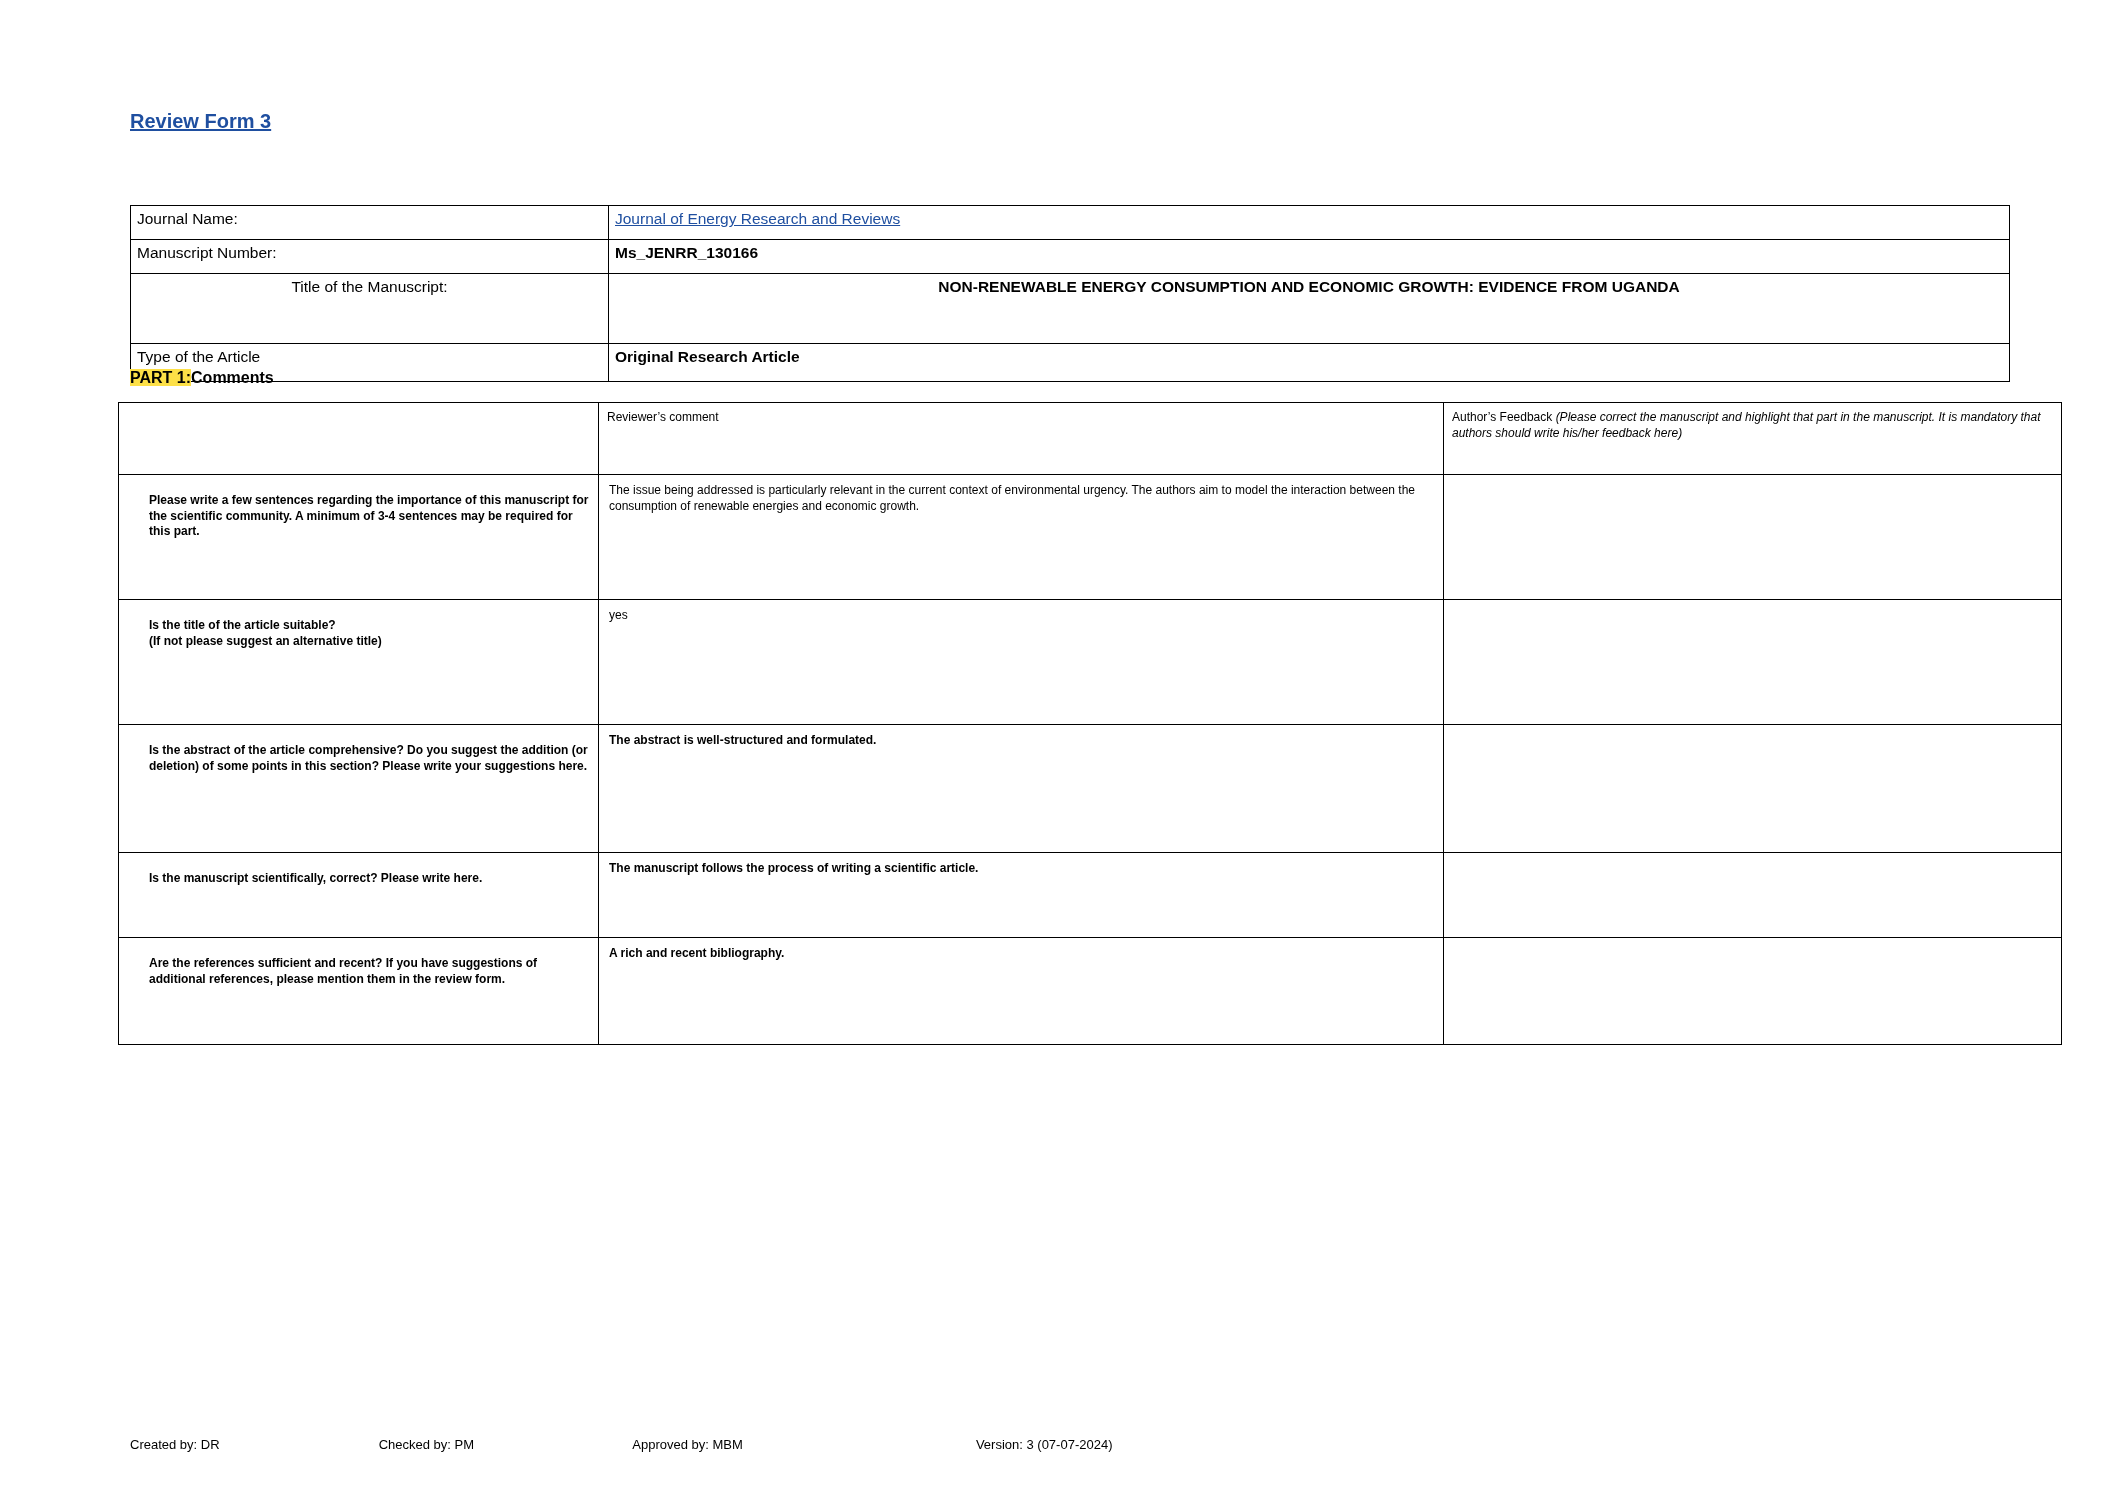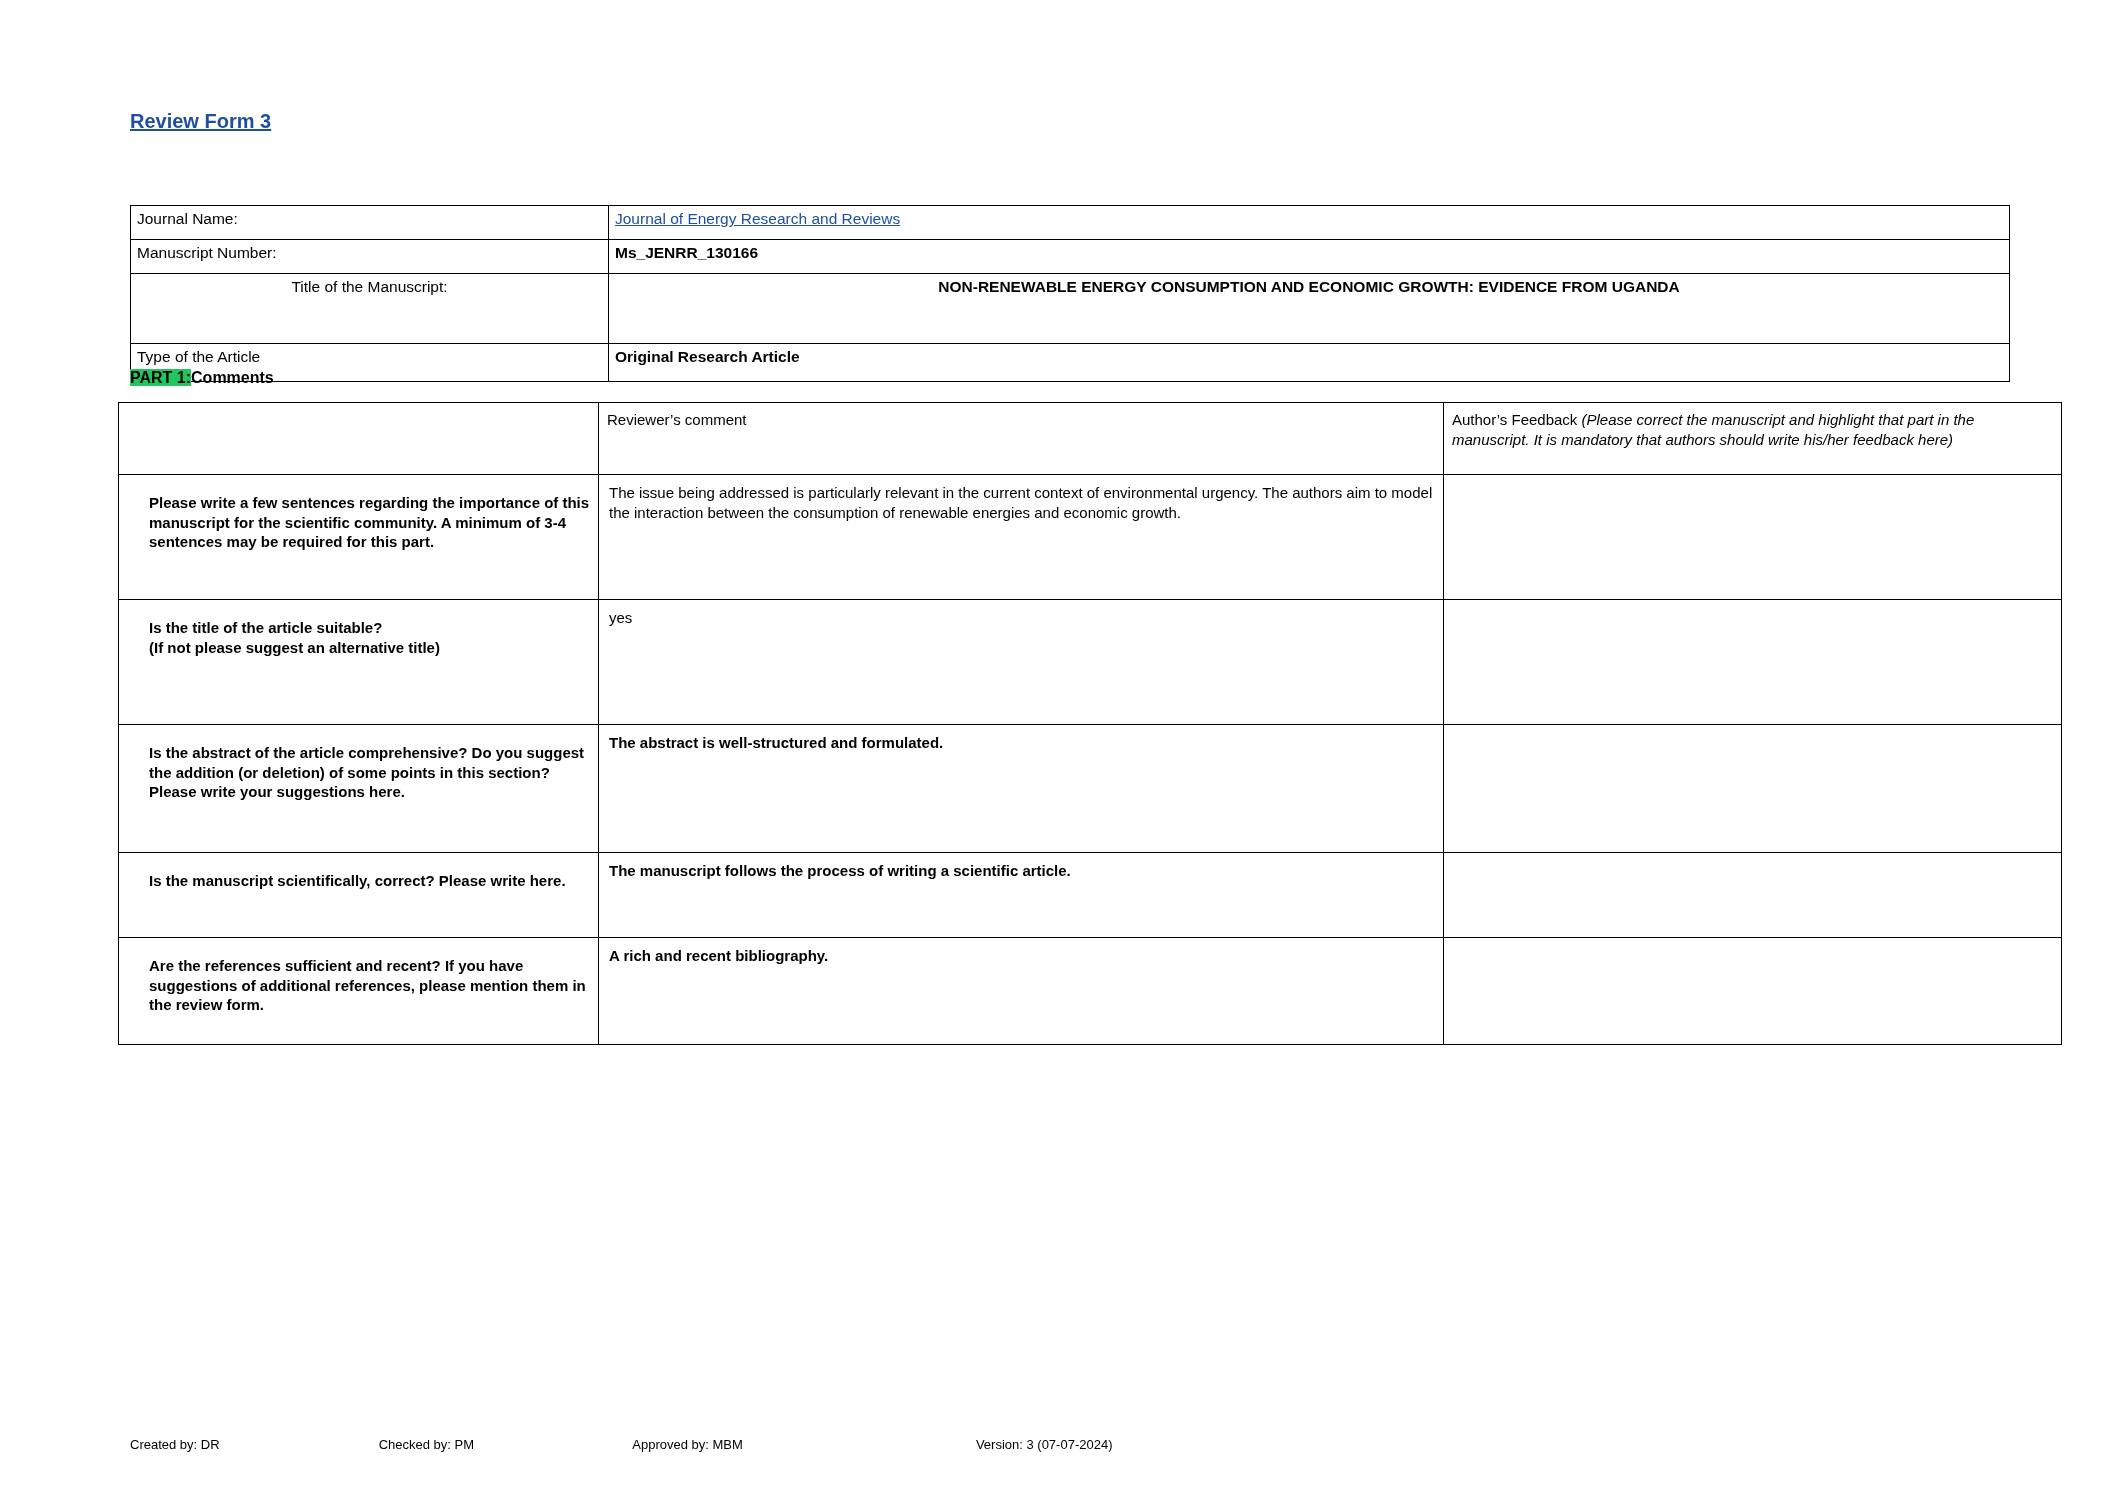--- a/index.html
+++ b/index.html
@@ -65,36 +65,36 @@
 
   
   .part-heading {
     position: absolute;
     left: 130px;
     top: 369px;
     font-size: 16px;
     font-weight: bold;
   }
   .hl {
-    background: #22c55e;
+    background: #fde047;
     font-weight: bold;
   }
 
   
   .comments-table {
     position: absolute;
     left: 118px;
     top: 402px;
     width: 1892px;
     table-layout: fixed;
   }
   .comments-table td {
     border: 1px solid #000000;
     vertical-align: top;
-    font-size: 15px;
+    font-size: 12px;
     line-height: 1.30;
     padding: 6px 8px 6px 8px;
   }
   .col-q { width: 463px; }
   .col-r { width: 828px; }
   .col-a { width: 601px; }
 
   .comments-table .q-cell {
     font-weight: bold;
     padding-left: 30px;

